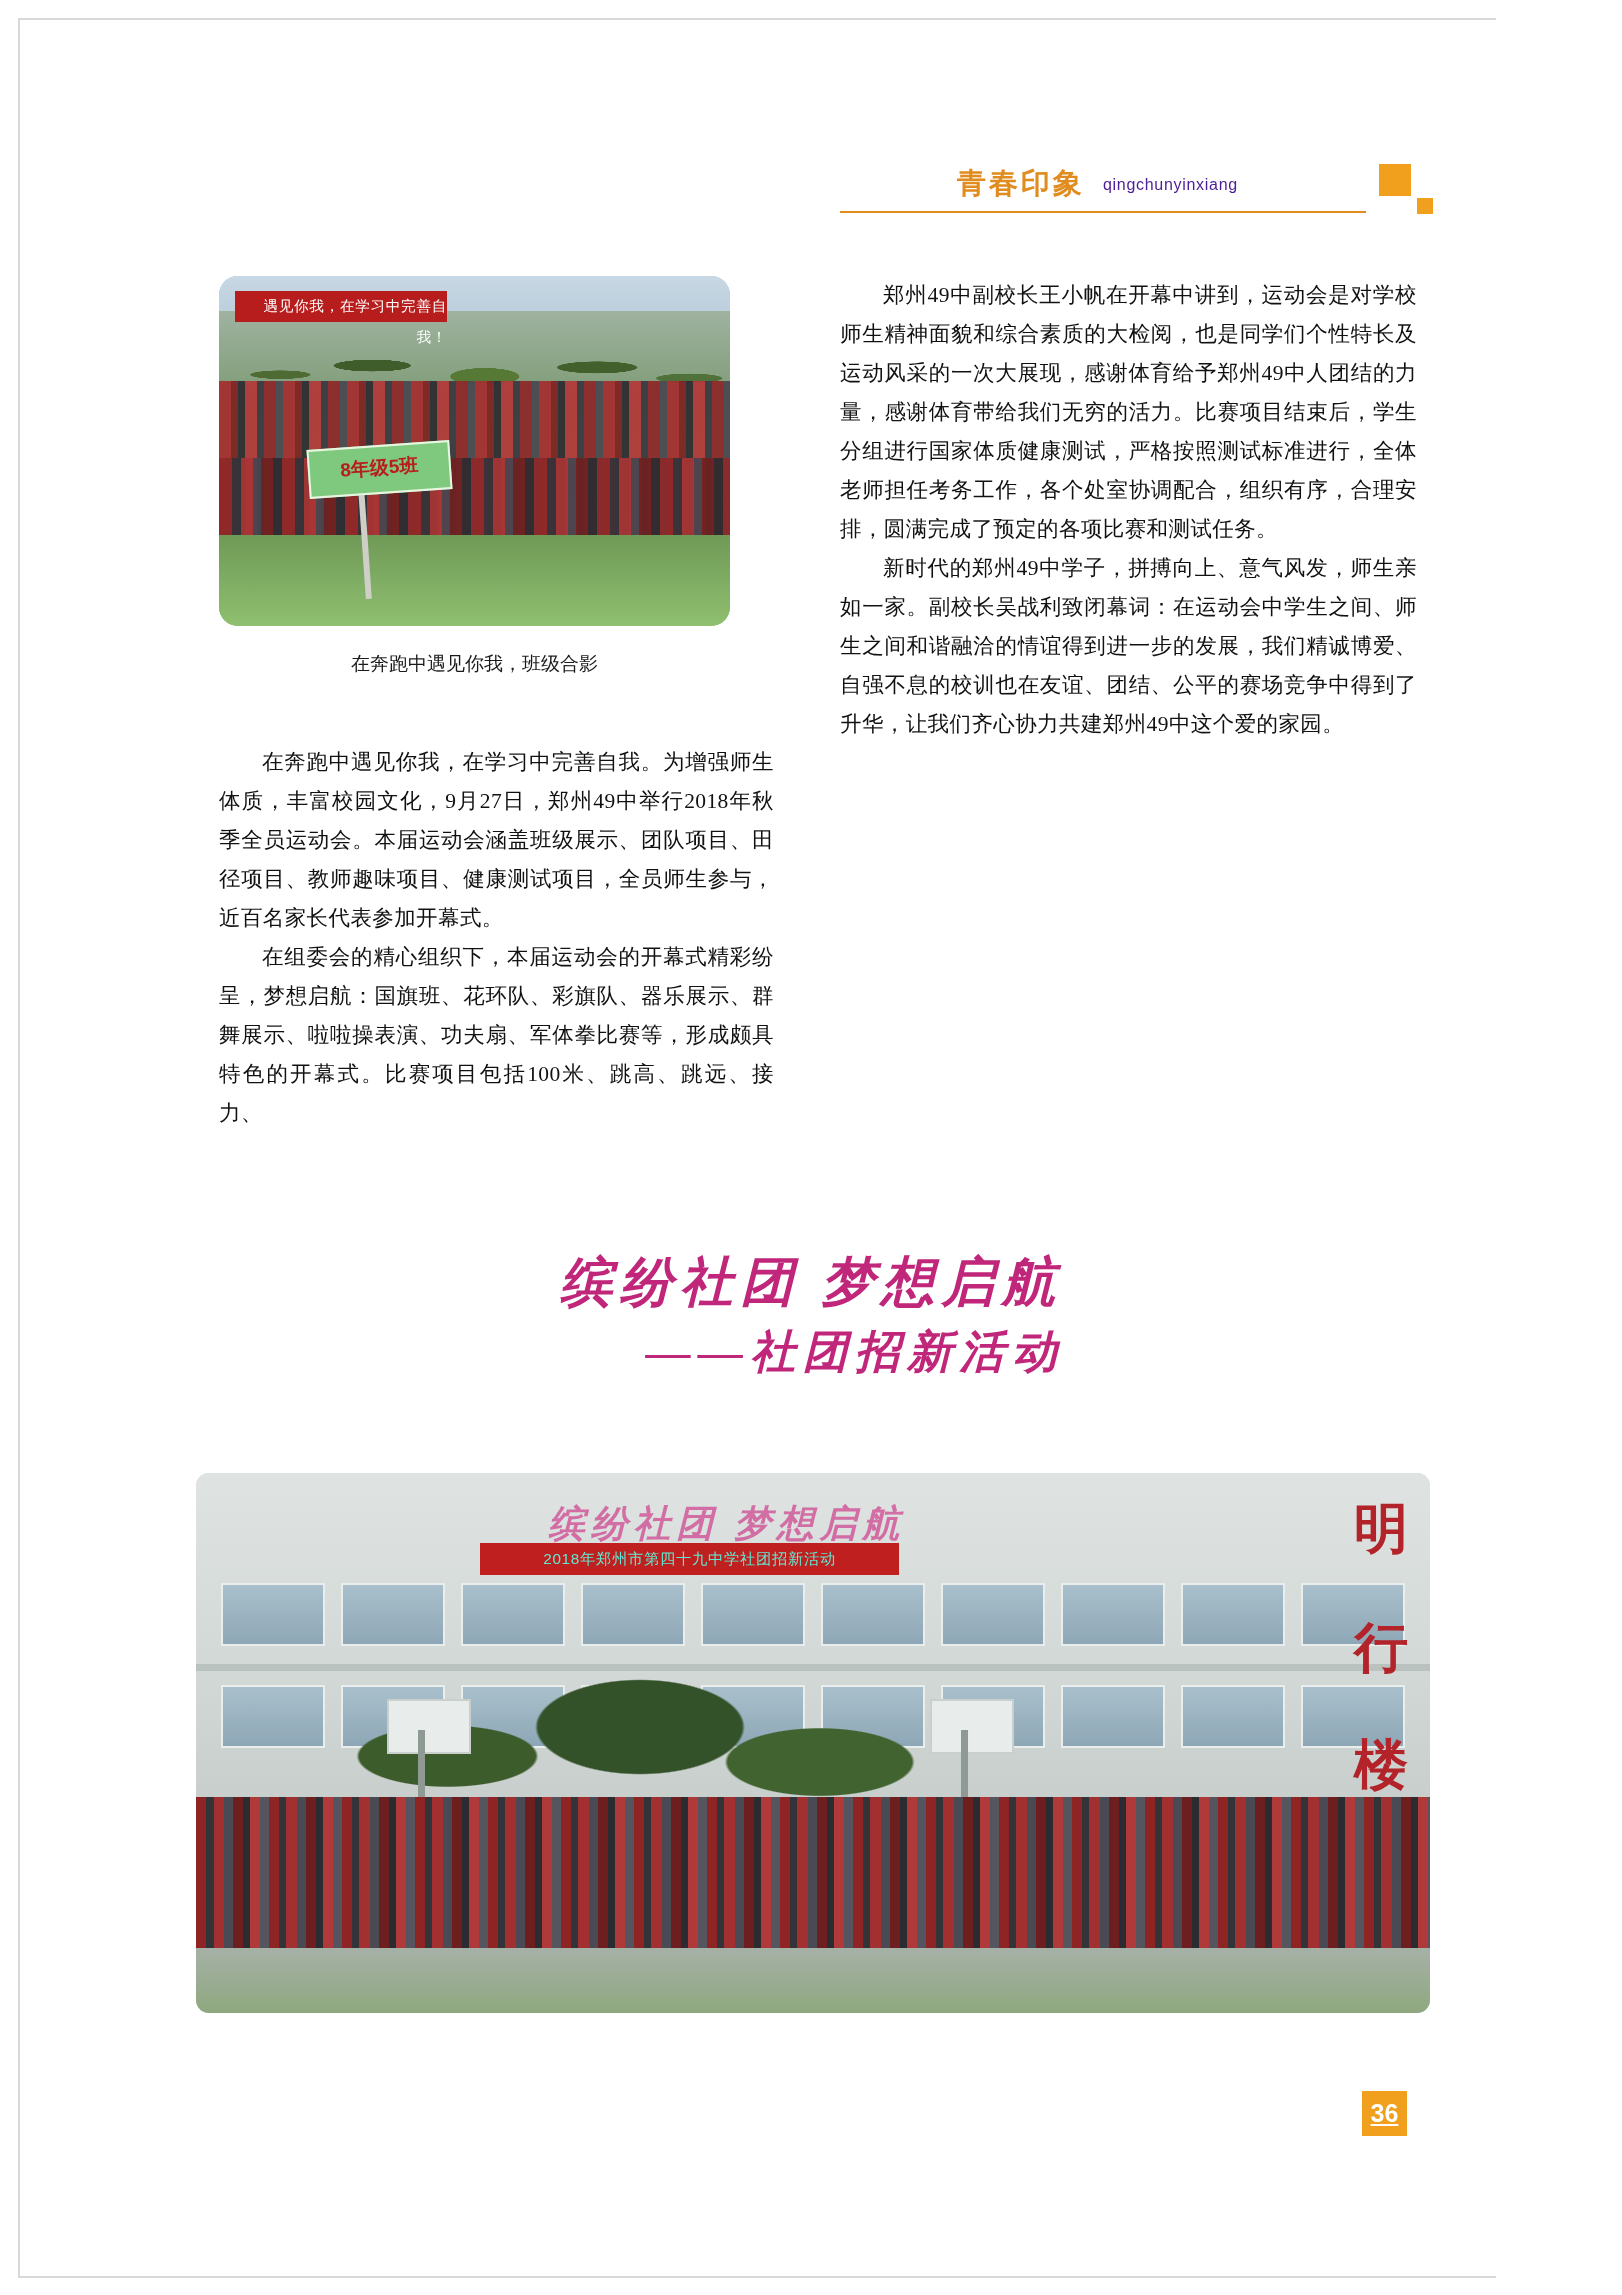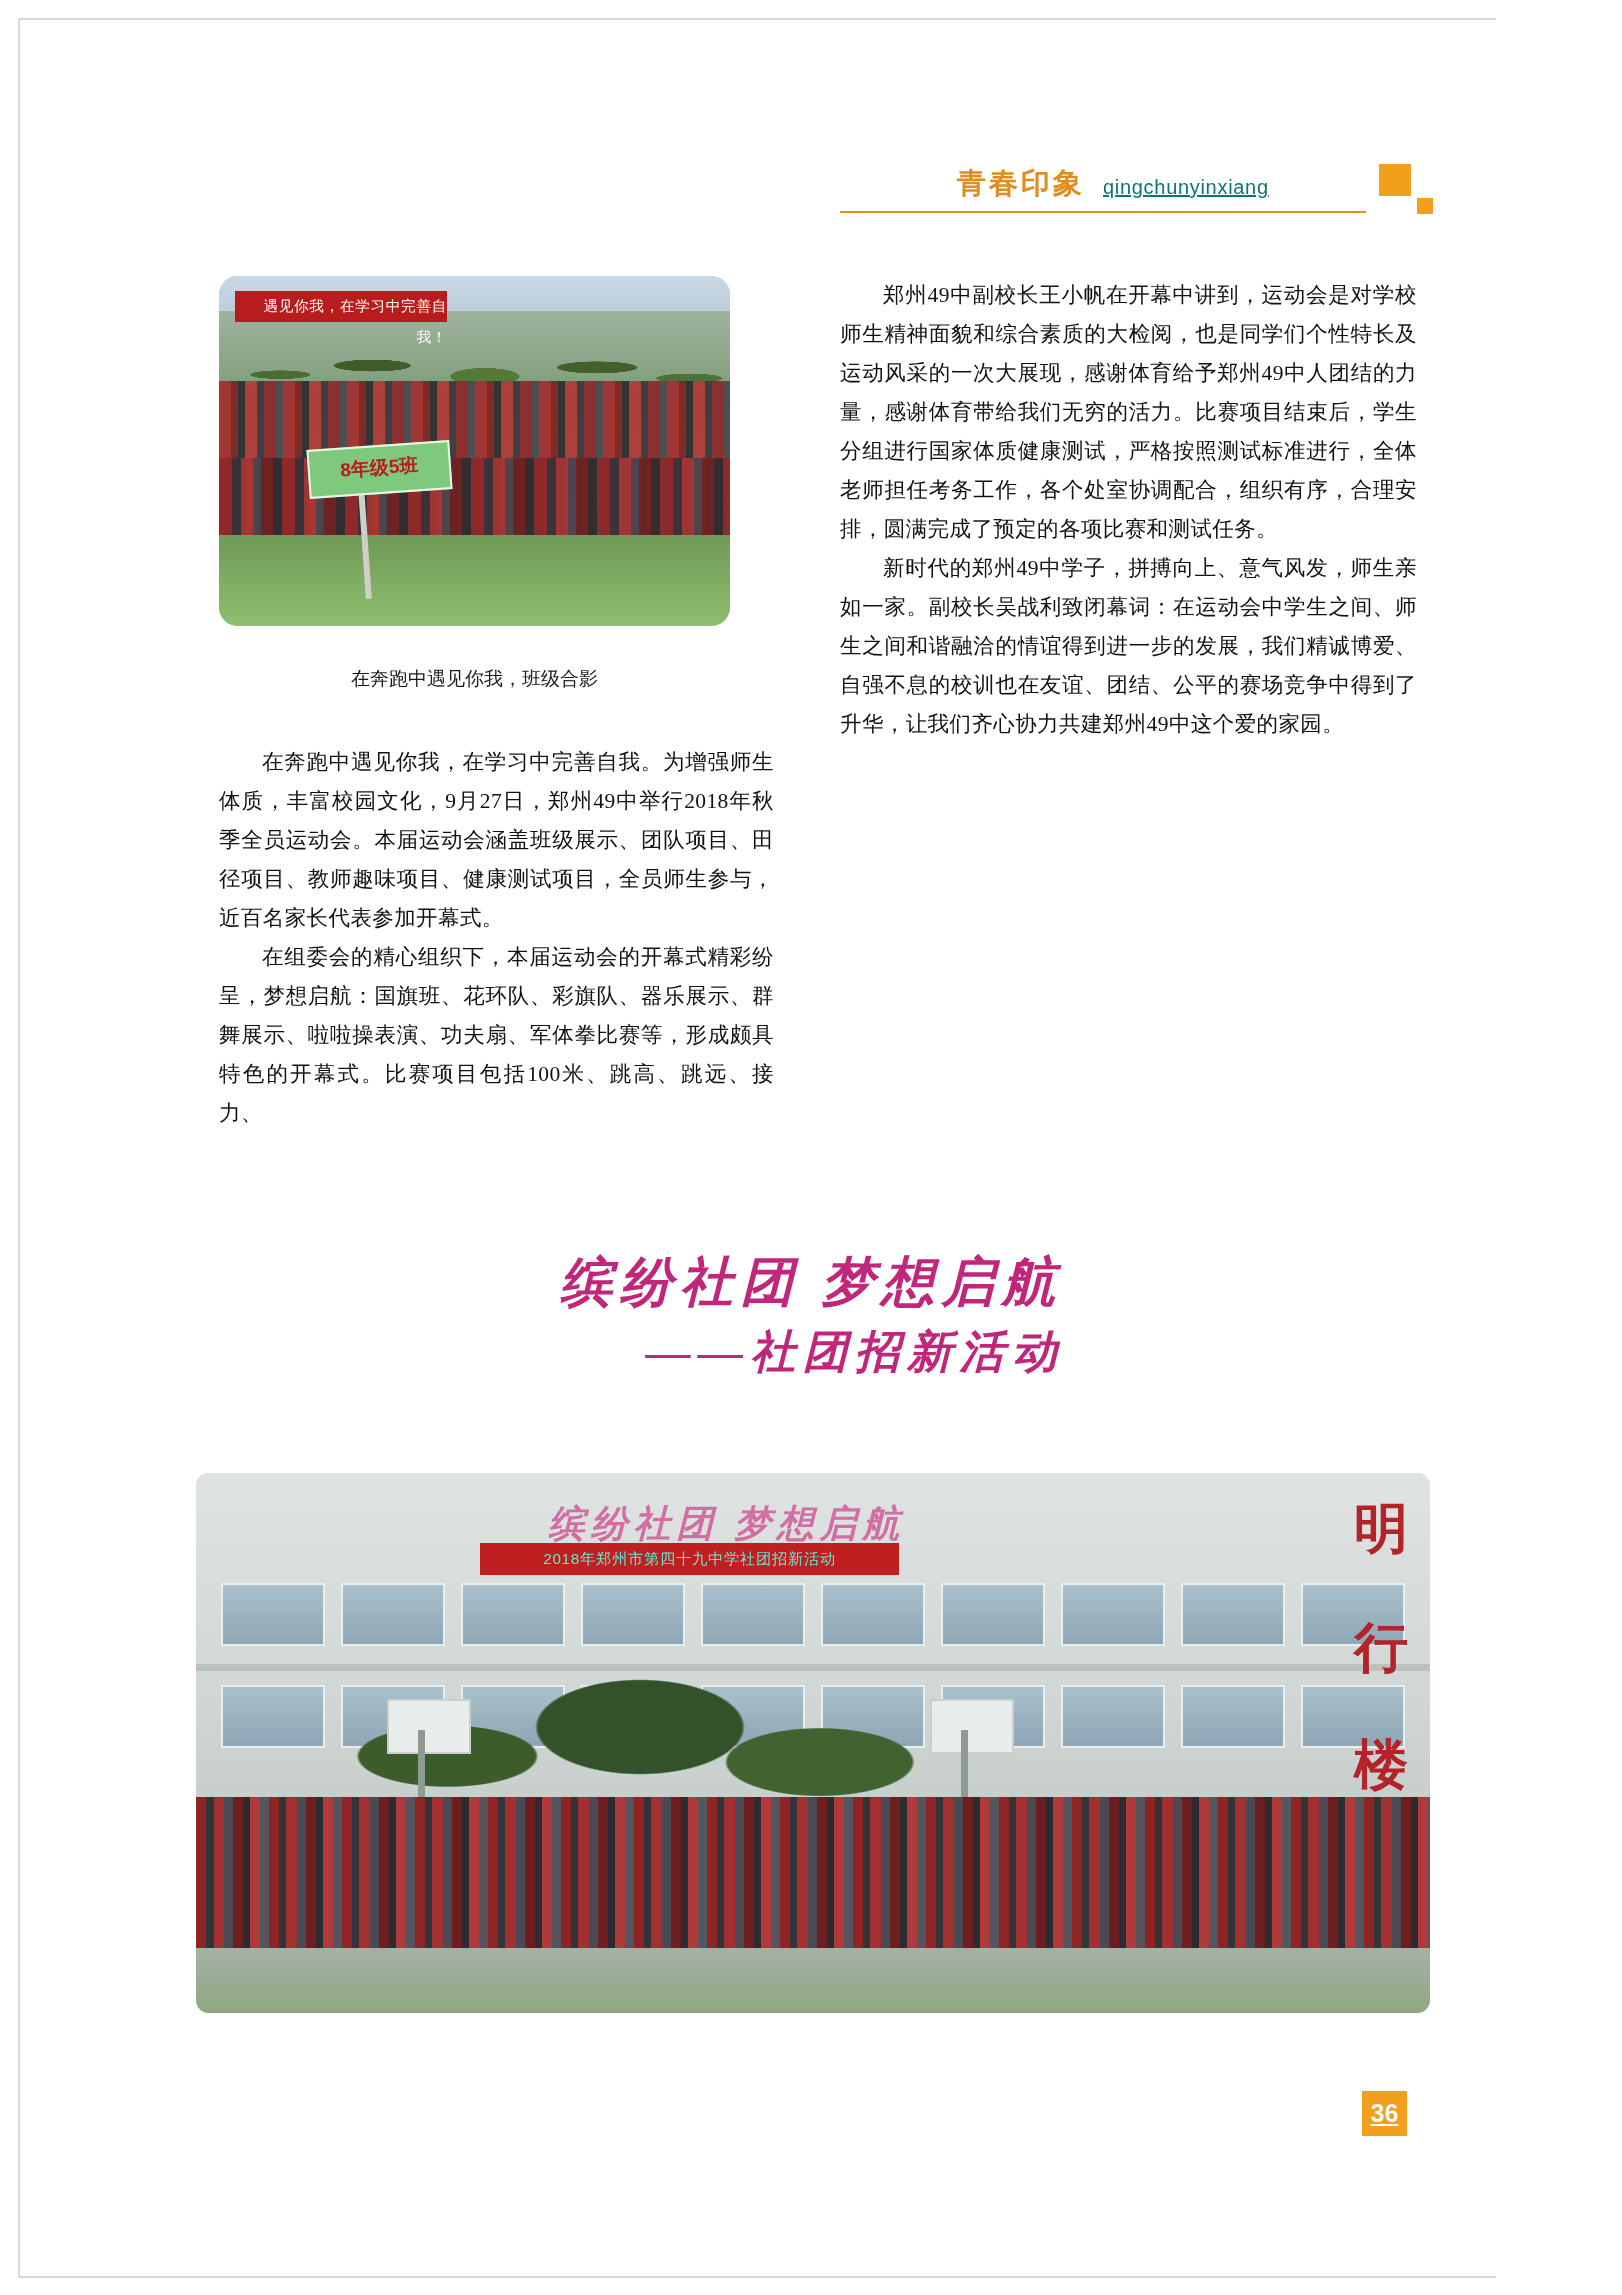--- a/index.html
+++ b/index.html
@@ -52,25 +52,24 @@
     font-weight: bold;
     letter-spacing: 2.9px;
     color: #e08c1f;
     white-space: nowrap;
   }
   .header-py {
     position: absolute;
     left: 263px;
     top: 19px;
     font-family: "Liberation Sans", "DejaVu Sans", sans-serif;
-    font-size: 20px;
-    color: #0f766e;
+    font-size: 16px;
+    color: #4c1d95;
     letter-spacing: 0.7px;
     white-space: nowrap;
-    text-decoration: underline;
   }
   .header-sq-lg {
     position: absolute;
     left: 539px;
     top: 7.3px;
     width: 32px;
     height: 32px;
     background: #f0a01c;
   }
   .header-sq-sm {
@@ -170,21 +169,20 @@
     font-family: "Liberation Sans", "DejaVu Sans", sans-serif;
     font-size: 19px;
     color: #1a1a1a;
     text-align: center;
     white-space: nowrap;
   }
   .cap1 {
     left: 219px;
     top: 651px;
     width: 511px;
-    margin-top: 15px;
   }
 
   
   .col {
     position: absolute;
     font-family: "Liberation Serif", "DejaVu Serif", serif;
     font-size: 21.5px;
     line-height: 39px;
     color: #111111;
     text-align: justify;

